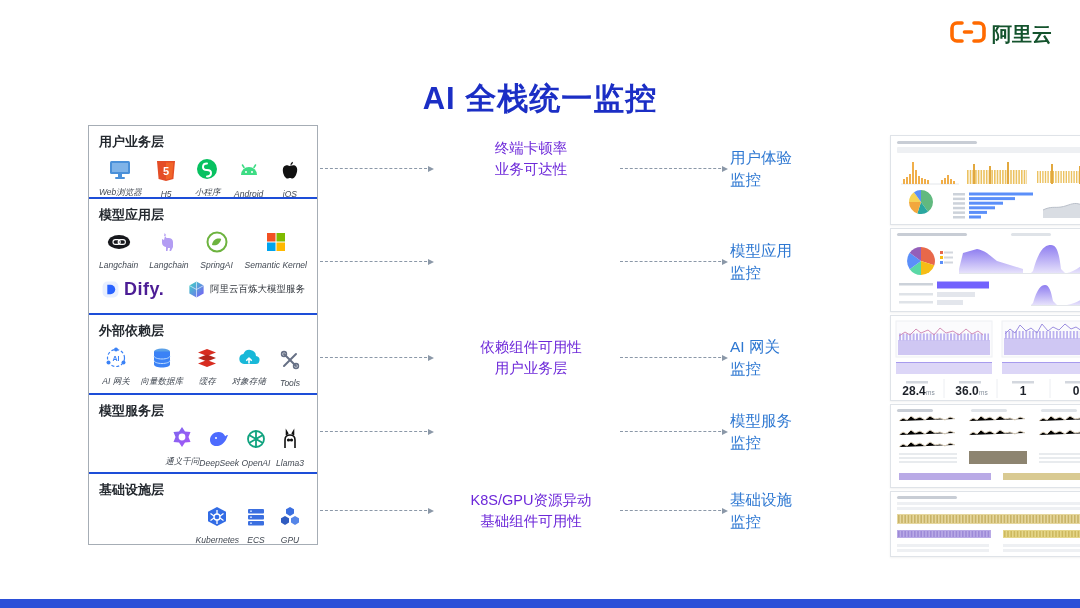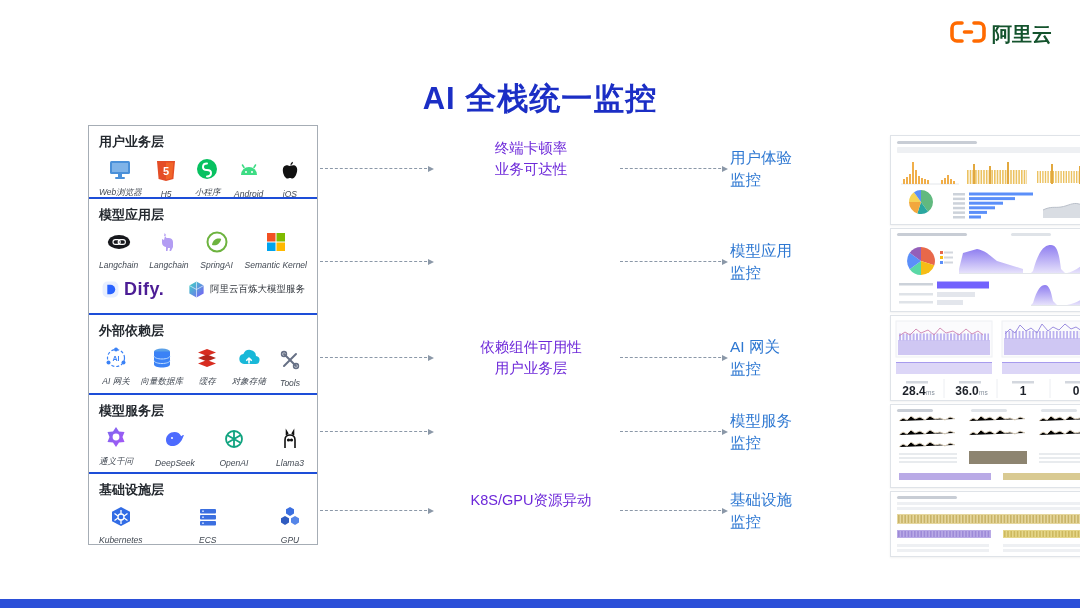--- a/index.html
+++ b/index.html
@@ -9,21 +9,21 @@
          font-size:31px;font-weight:800;color:#1b2ec5;letter-spacing:1px;margin-top:28px;}
   .logo{position:absolute;top:20px;right:28px;display:flex;align-items:center;gap:5px;}
   .logo-text{font-size:20px;font-weight:800;color:#14532d;}
   
   .stack{position:absolute;left:88px;top:125px;width:230px;height:420px;
          border:1px solid #a6adb5;background:#fff;box-sizing:border-box;display:flex;flex-direction:column;}
   .layer{border-bottom:2px solid #1d4ed8;box-sizing:border-box;padding:7px 10px 4px;}
   .layer:last-child{border-bottom:none;}
   .layer h3{margin:0 0 5px;font-size:13px;font-weight:700;color:#24292f;}
   .icon-row{display:flex;justify-content:space-between;align-items:flex-end;}
-  .icon-row.center{justify-content:space-between;}
+  .icon-row.center{justify-content:flex-end;}
   .item{display:flex;flex-direction:column;align-items:center;min-width:34px;}
   .item .ic{width:25px;height:25px;display:flex;align-items:center;justify-content:center;}
   .item .ic svg{width:24px;height:24px;display:block;}
   .item .lb{font-size:8.5px;color:#434a54;margin-top:6px;white-space:nowrap;font-style:italic;}
   .row2{display:flex;align-items:center;justify-content:space-between;margin-top:9px;padding:0 2px;}
   .brand{display:flex;align-items:center;gap:4px;}
   .brand .ic{width:19px;height:19px;}
   .brand .ic svg{width:19px;height:19px;display:block;}
   .dify-word{font-size:18px;font-weight:800;color:#4c1d95;letter-spacing:.5px;}
   .bailian-word{font-size:9.5px;color:#30353c;}
@@ -365,20 +365,21 @@
   <div class="flow-text" style="top:138px">
     <div>终端卡顿率</div>
     <div>业务可达性</div>
   </div>
   <div class="flow-text" style="top:337px">
     <div>依赖组件可用性</div>
     <div>用户业务层</div>
   </div>
   <div class="flow-text" style="top:490px">
     <div>K8S/GPU资源异动</div>
+    <div>基础组件可用性</div>
   </div>
 
   <div class="flow-label" style="top:147px">
     <div>用户体验</div>
     <div>监控</div>
   </div>
   <div class="flow-label" style="top:240px">
     <div>模型应用</div>
     <div>监控</div>
   </div>

